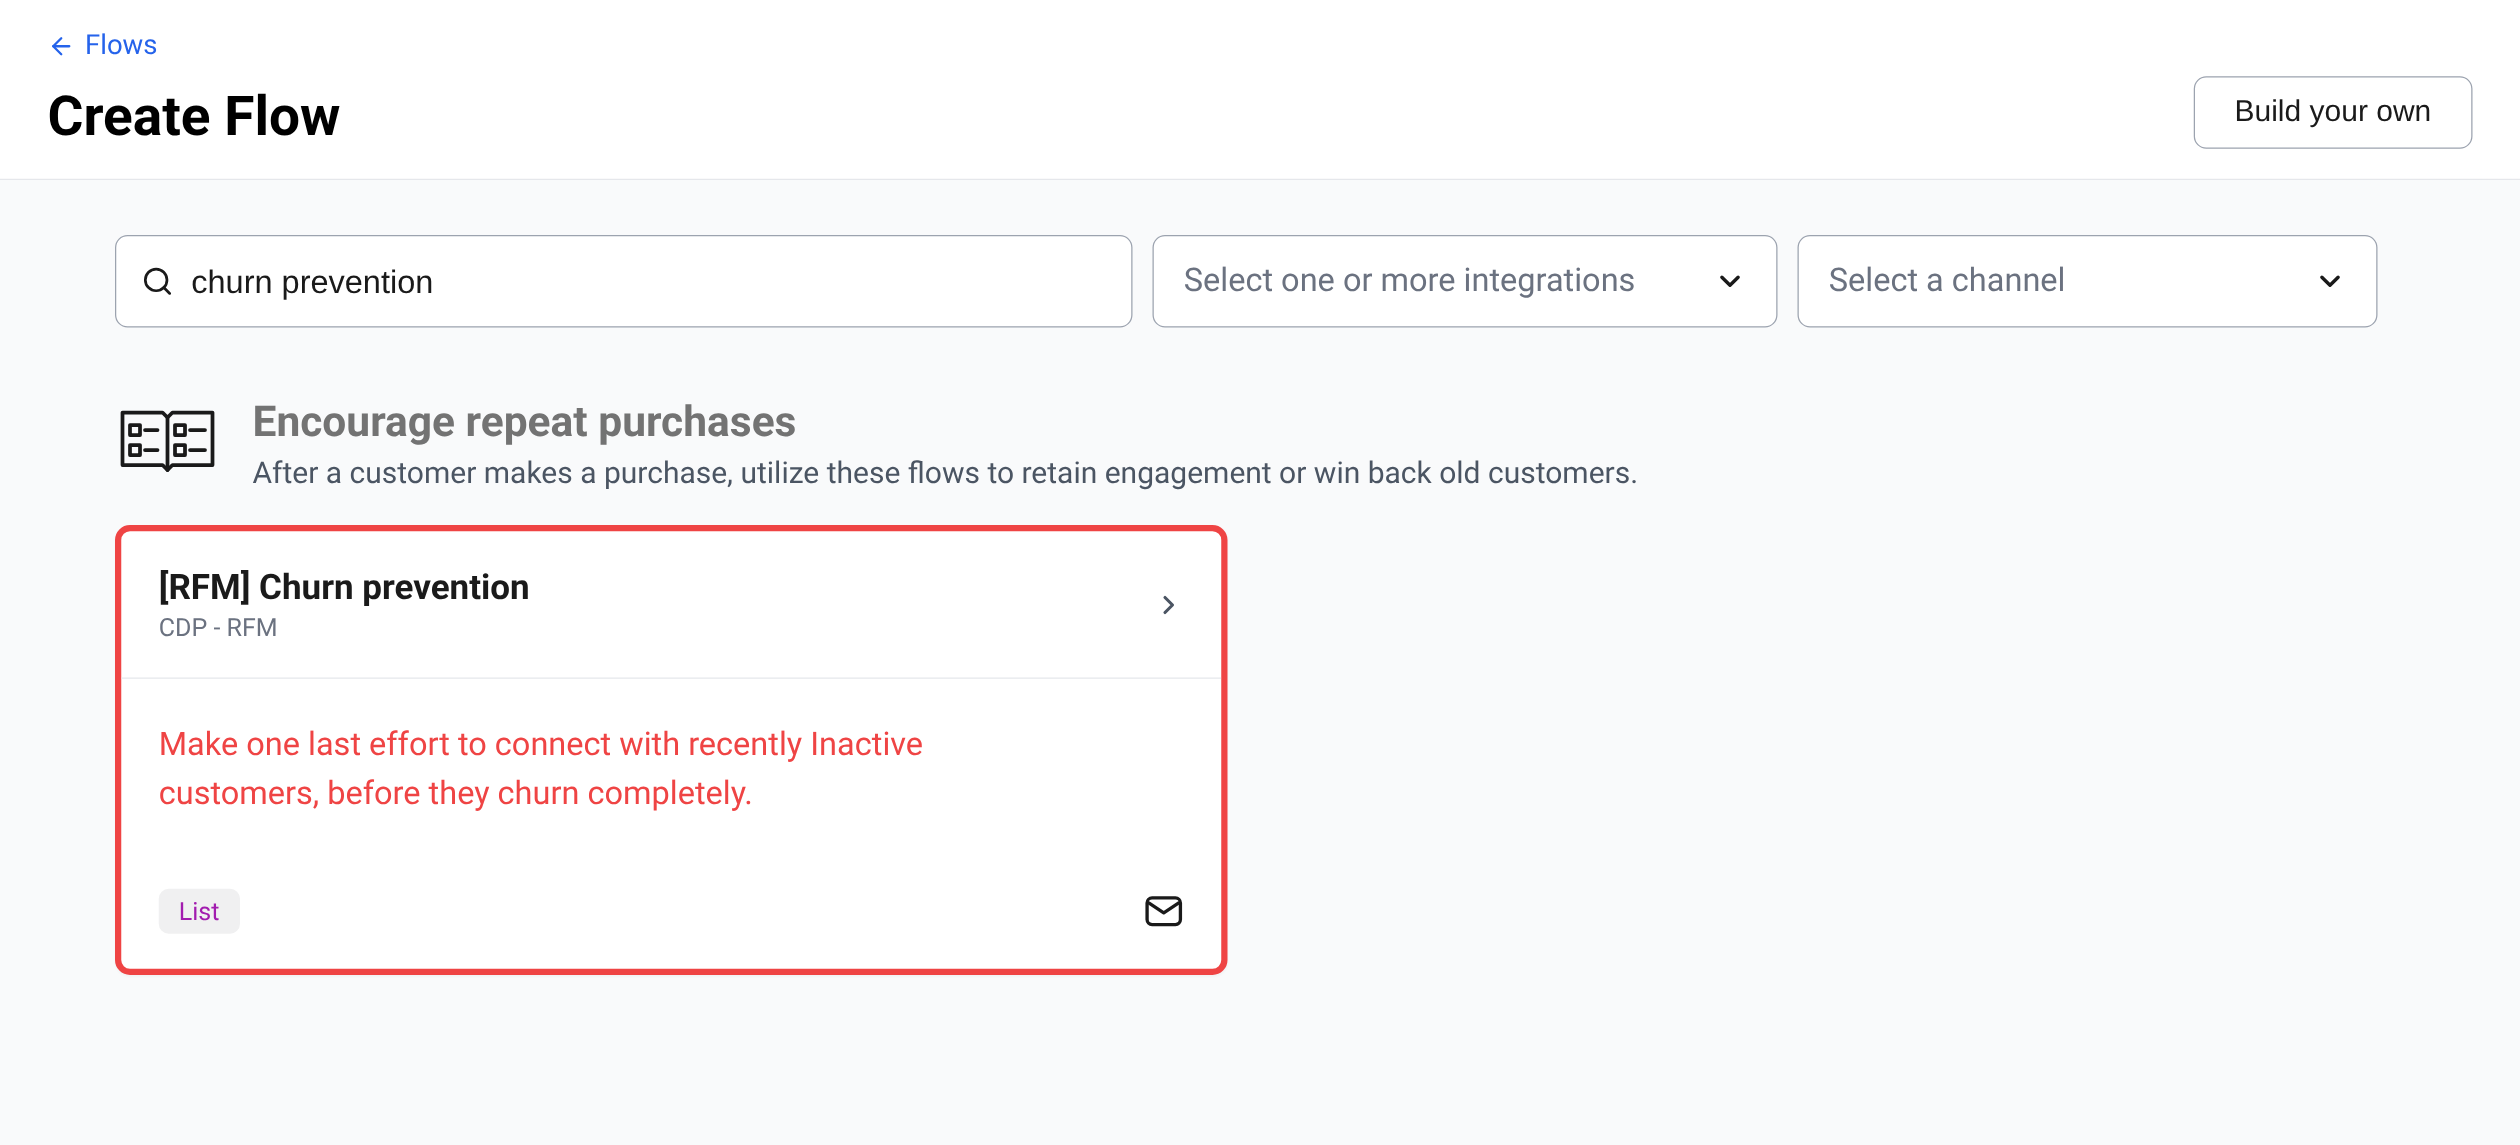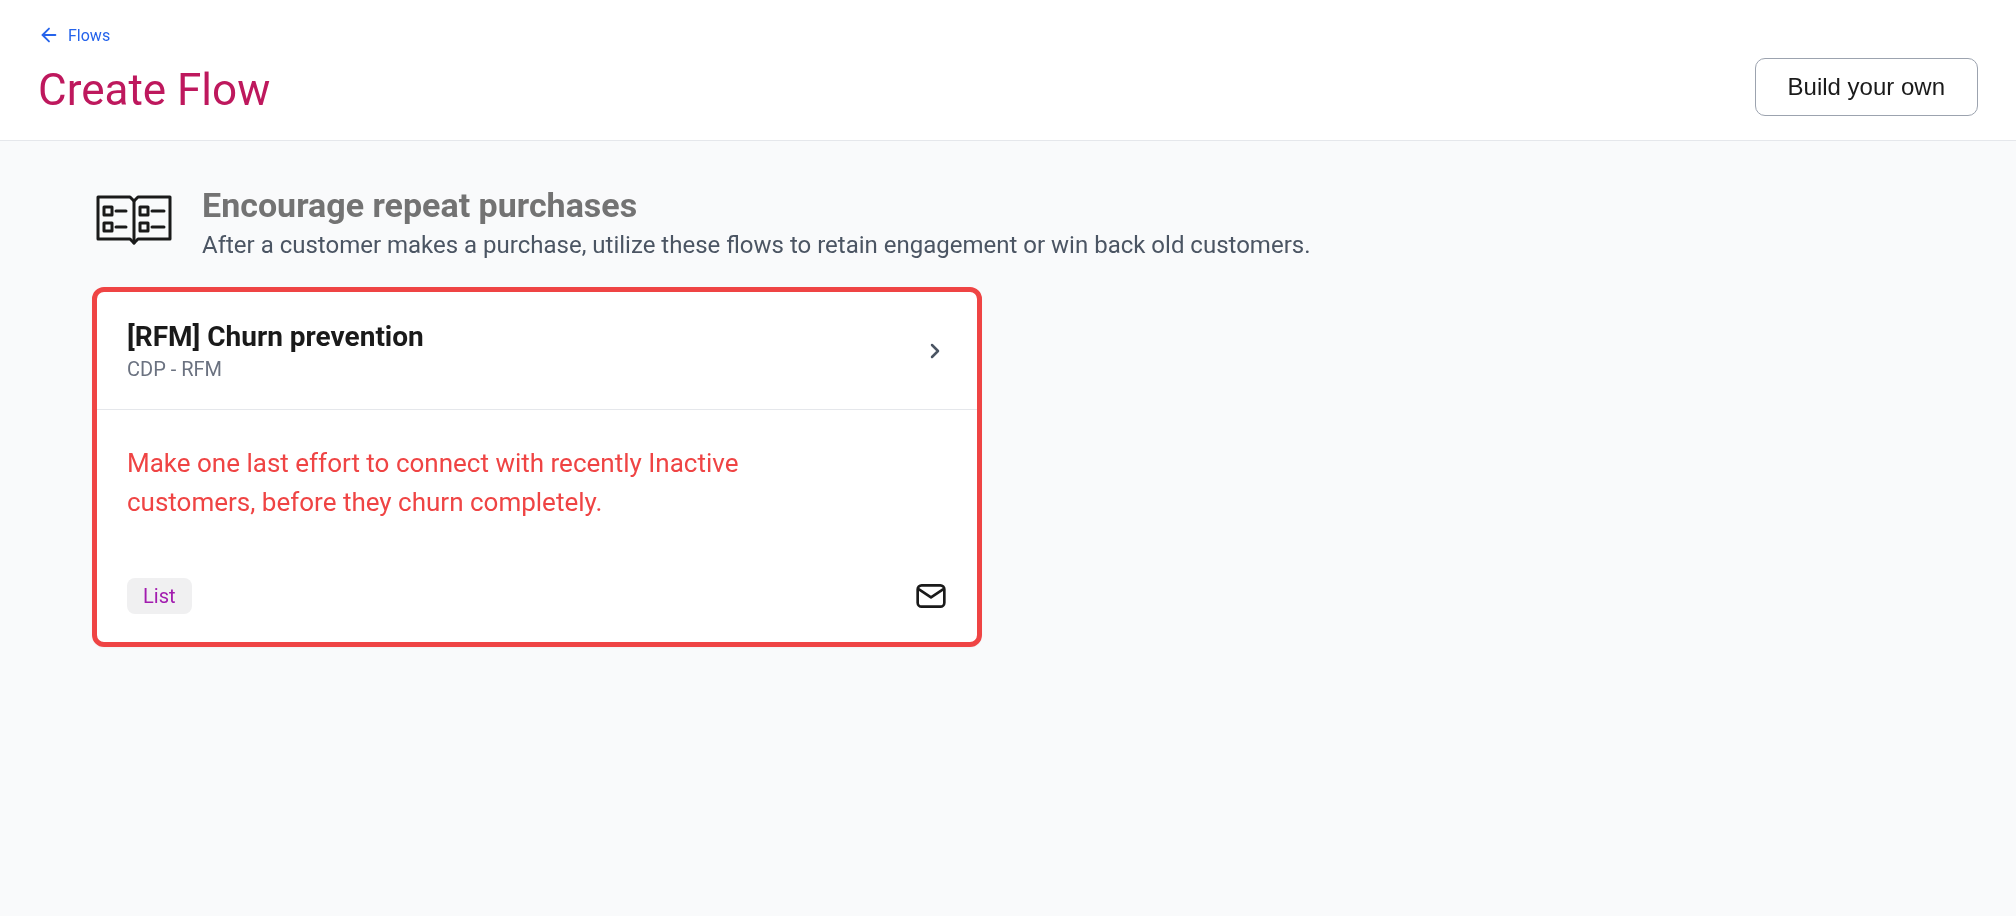--- a/index.html
+++ b/index.html
@@ -24,32 +24,32 @@
   .header-left {
     display: flex;
     flex-direction: column;
     gap: 18px;
   }
   .breadcrumb {
     display: flex;
     align-items: center;
     gap: 8px;
     color: #2563eb;
-    font-size: 16px;
+    font-size: 22px;
     text-decoration: none;
     cursor: pointer;
   }
   .breadcrumb svg {
     width: 22px;
     height: 22px;
   }
   .page-title {
     font-size: 44px;
-    font-weight: 400;
-    color: #be185d;
+    font-weight: 700;
+    color: #000000;
   }
   .build-button {
     background: #fff;
     border: 1px solid #9ca3af;
     border-radius: 10px;
     padding: 14px 32px;
     font-size: 24px;
     font-weight: 500;
     color: #1a1a1a;
     cursor: pointer;
@@ -216,20 +216,41 @@
       <span>Flows</span>
     </a>
     <h1 class="page-title">Create Flow</h1>
   </div>
   <button class="build-button">Build your own</button>
 </div>
 
 <div class="content-area">
   <div class="content-inner">
 
+    <div class="filters-row">
+      <div class="search-wrap">
+        <svg viewBox="0 0 24 24" fill="none" stroke="currentColor" stroke-width="2" stroke-linecap="round" stroke-linejoin="round">
+            <circle cx="11" cy="11" r="8"></circle>
+            <line x1="21" y1="21" x2="16.65" y2="16.65"></line>
+          </svg>
+        <input class="search-input" type="text" value="churn prevention" style="">
+      </div>
+      <div class="dropdown integrations">
+        <span class="dropdown-label">Select one or more integrations</span>
+        <svg viewBox="0 0 24 24" fill="none" stroke="currentColor" stroke-width="2.5" stroke-linecap="round" stroke-linejoin="round">
+            <polyline points="6 9 12 15 18 9"></polyline>
+          </svg>
+      </div>
+      <div class="dropdown channel">
+        <span class="dropdown-label">Select a channel</span>
+        <svg viewBox="0 0 24 24" fill="none" stroke="currentColor" stroke-width="2.5" stroke-linecap="round" stroke-linejoin="round">
+            <polyline points="6 9 12 15 18 9"></polyline>
+          </svg>
+      </div>
+    </div>
 
     <div class="section-header">
       <svg class="section-icon" viewBox="0 0 84 60" fill="none" stroke="#1a1a1a" stroke-width="3" stroke-linecap="round" stroke-linejoin="round">
         <path d="M6 8 L38 8 L42 12 L46 8 L78 8 L78 50 L46 50 L42 54 L38 50 L6 50 Z"></path>
         <line x1="42" y1="12" x2="42" y2="54"></line>
         <rect x="12" y="18" width="8" height="8"></rect>
         <line x1="24" y1="22" x2="34" y2="22"></line>
         <rect x="12" y="34" width="8" height="8"></rect>
         <line x1="24" y1="38" x2="34" y2="38"></line>
         <rect x="48" y="18" width="8" height="8"></rect>

